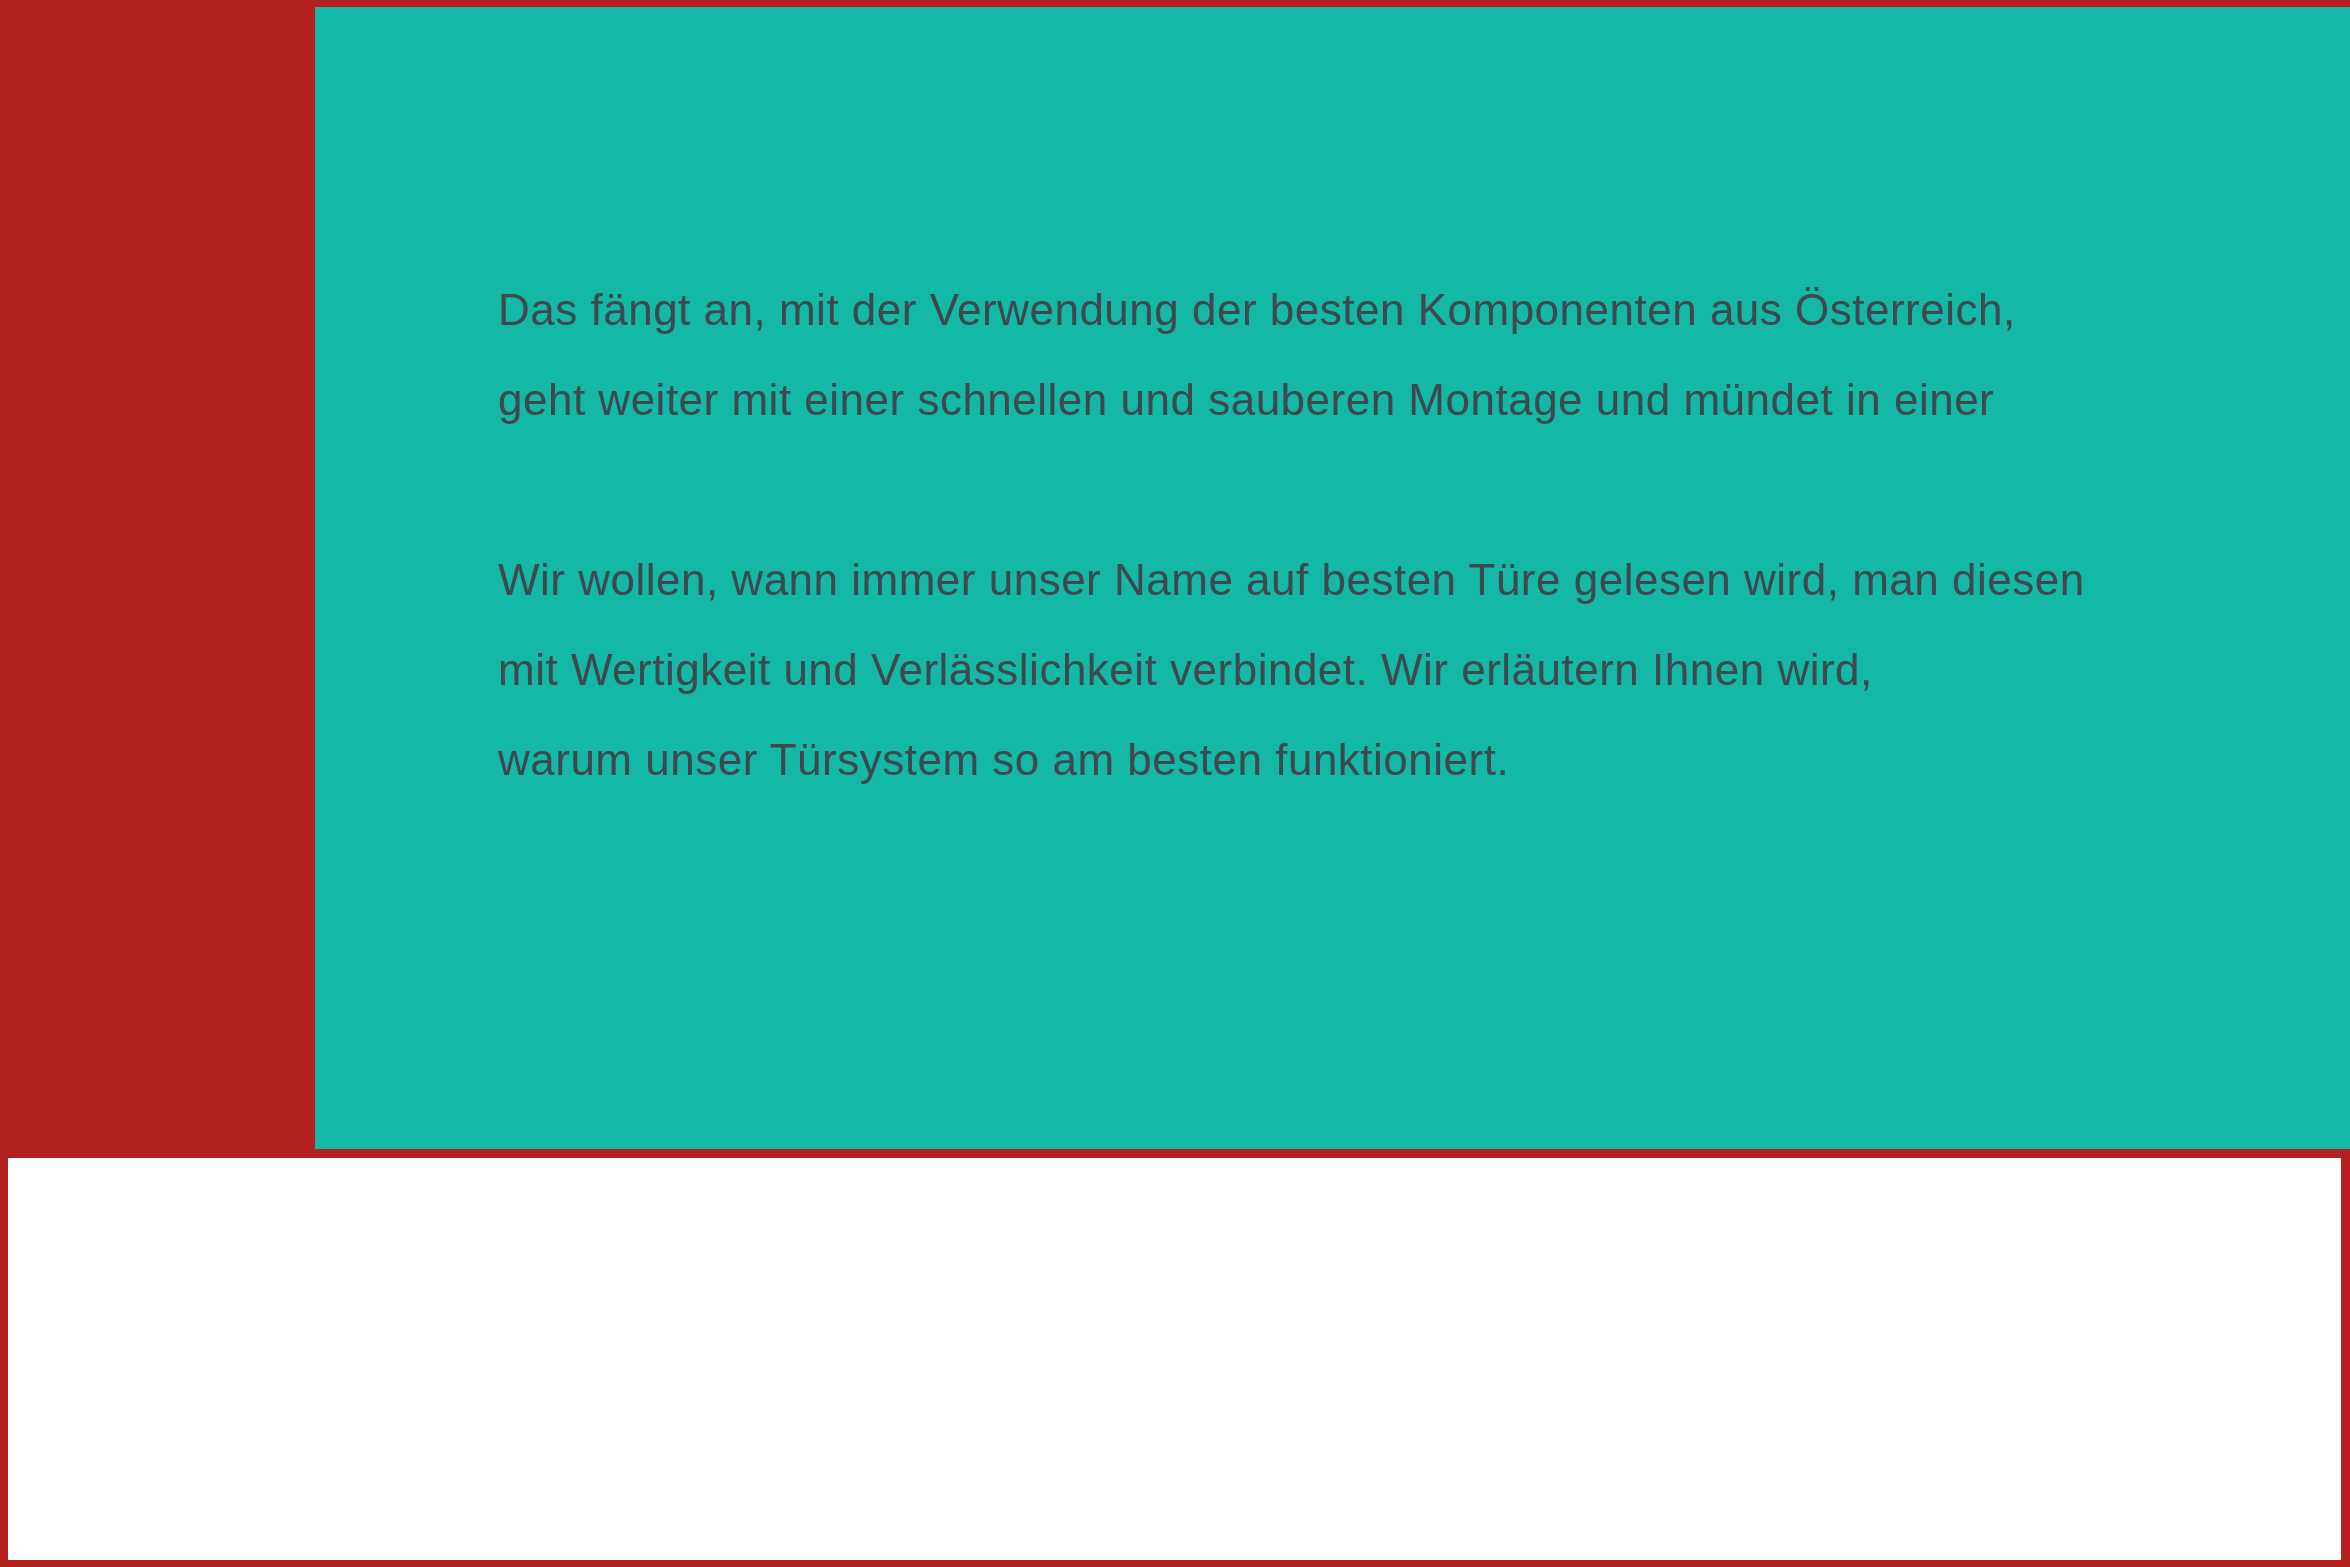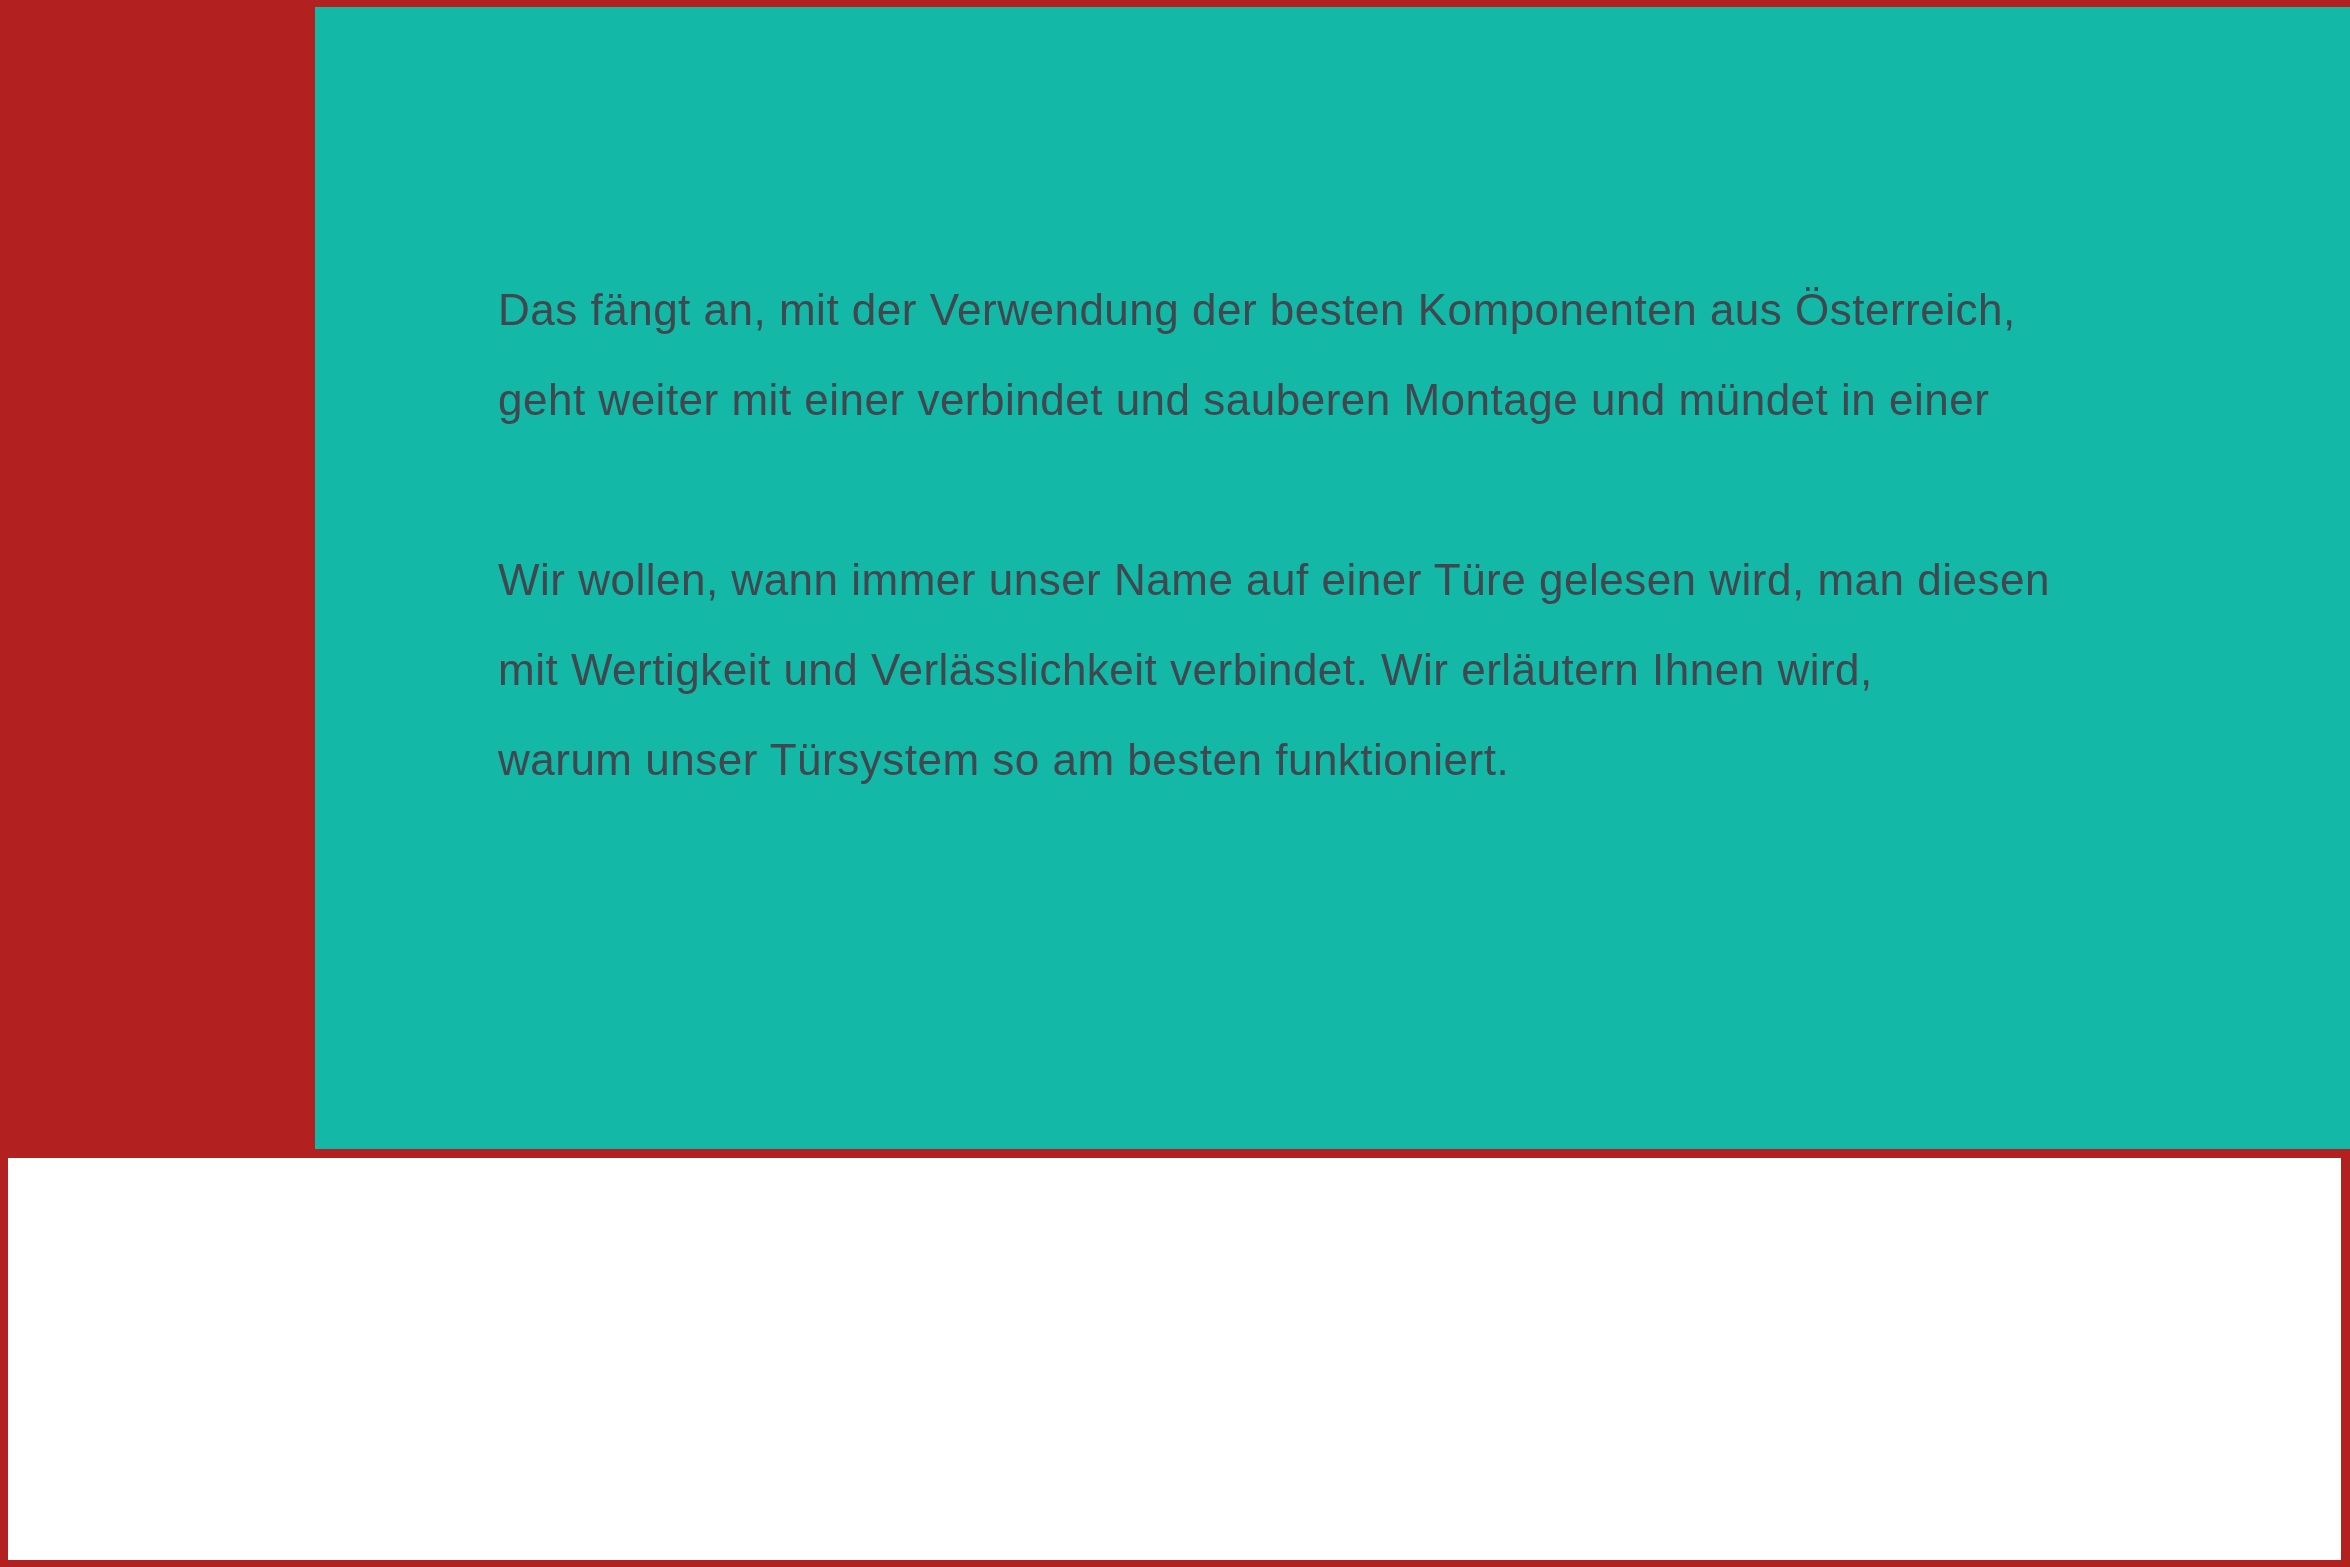--- a/index.html
+++ b/index.html
@@ -64,24 +64,24 @@
   }
 </style>
 </head>
 <body>
 
 <div class="red-sidebar-panel"></div>
 
 <div class="content-panel">
   <div class="intro-paragraph">
     <div class="text-line">Das fängt an, mit der Verwendung der besten Komponenten aus Österreich,</div>
-    <div class="text-line">geht weiter mit einer verbindet und sauberen Montage und mündet in einer</div>
+    <div class="text-line">geht weiter mit einer schnellen und sauberen Montage und mündet in einer</div>
   </div>
   <div class="intro-paragraph">
-    <div class="text-line">Wir wollen, wann immer unser Name auf einer Türe gelesen wird, man diesen</div>
+    <div class="text-line">Wir wollen, wann immer unser Name auf besten Türe gelesen wird, man diesen</div>
     <div class="text-line">mit Wertigkeit und Verlässlichkeit verbindet. Wir erläutern Ihnen wird,</div>
     <div class="text-line">warum unser Türsystem so am besten funktioniert.</div>
   </div>
 </div>
 
 <div class="section-divider"></div>
 
 <div class="bottom-panel"></div>
 
 

